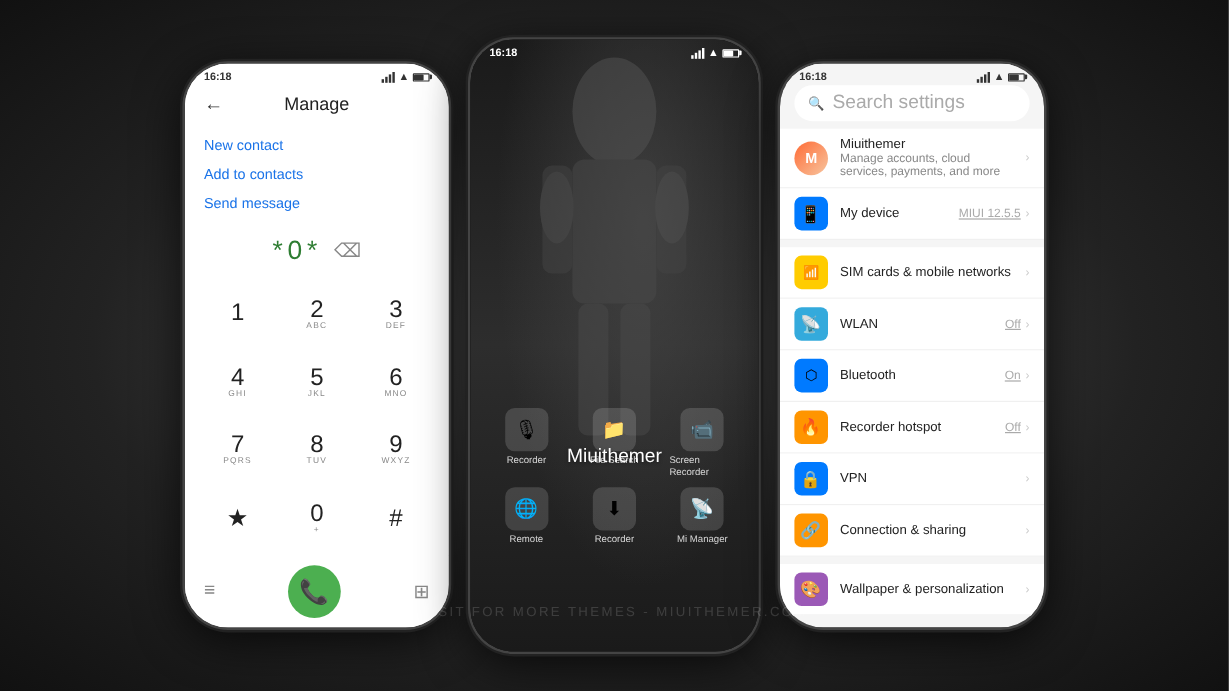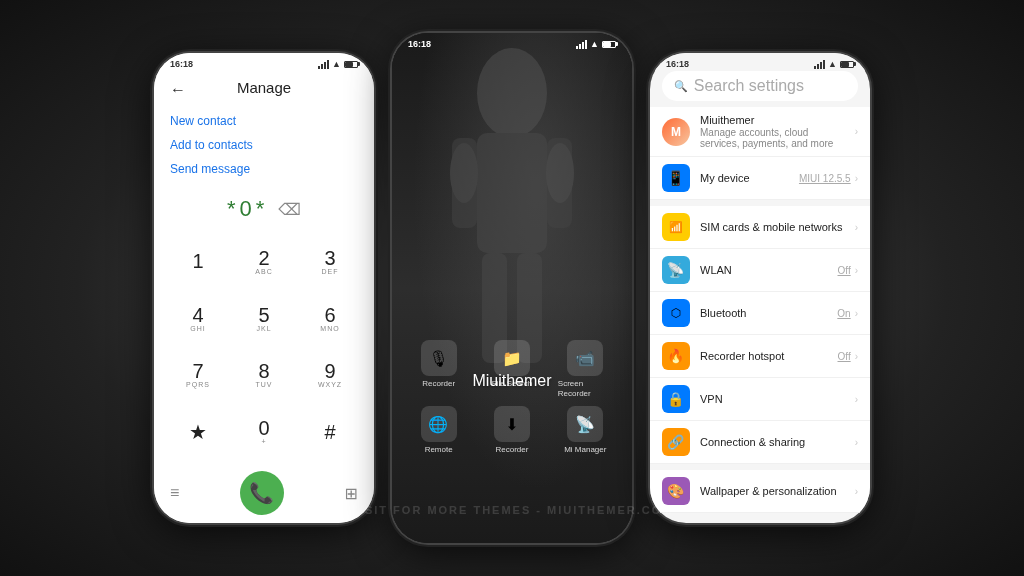--- a/index.html
+++ b/index.html
@@ -16,21 +16,21 @@
     }
 
     
     .watermark {
       position: absolute;
       bottom: 60px;
       left: 50%;
       transform: translateX(-50%);
       color: rgba(255,255,255,0.15);
       font-size: 11px;
-      font-weight: bold;
+      font-weight: normal;
       letter-spacing: 2px;
       white-space: nowrap;
       z-index: 10;
     }
 
     
     .phones-wrapper {
       display: flex;
       align-items: center;
       justify-content: center;

